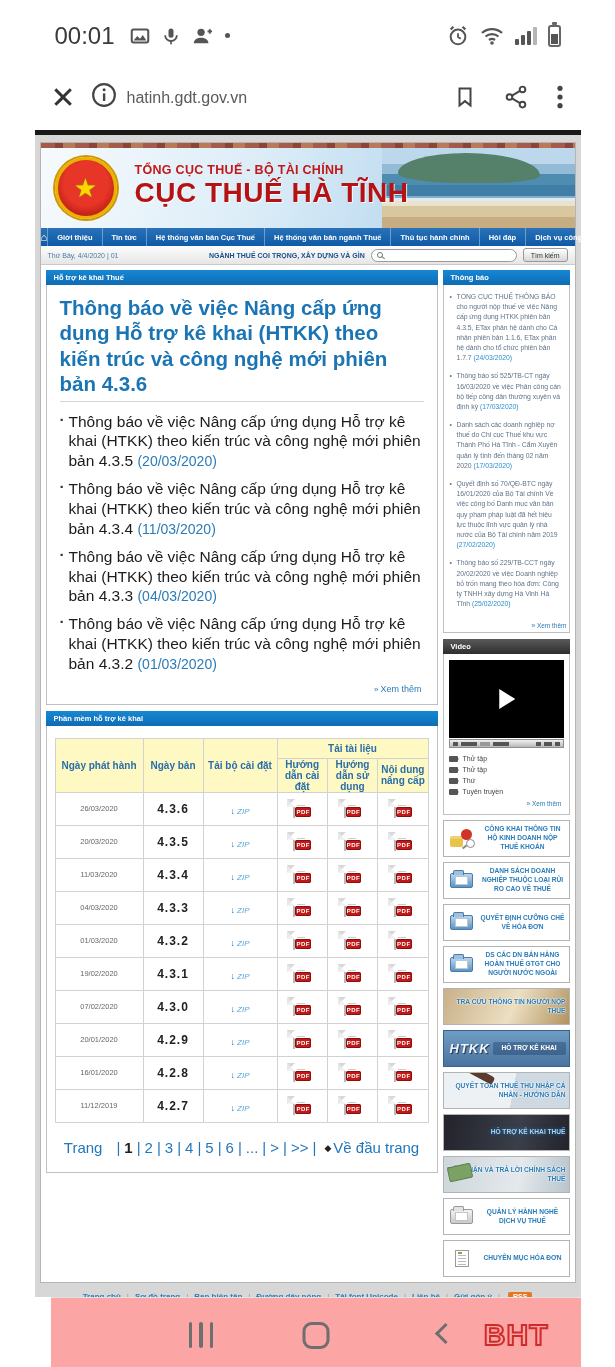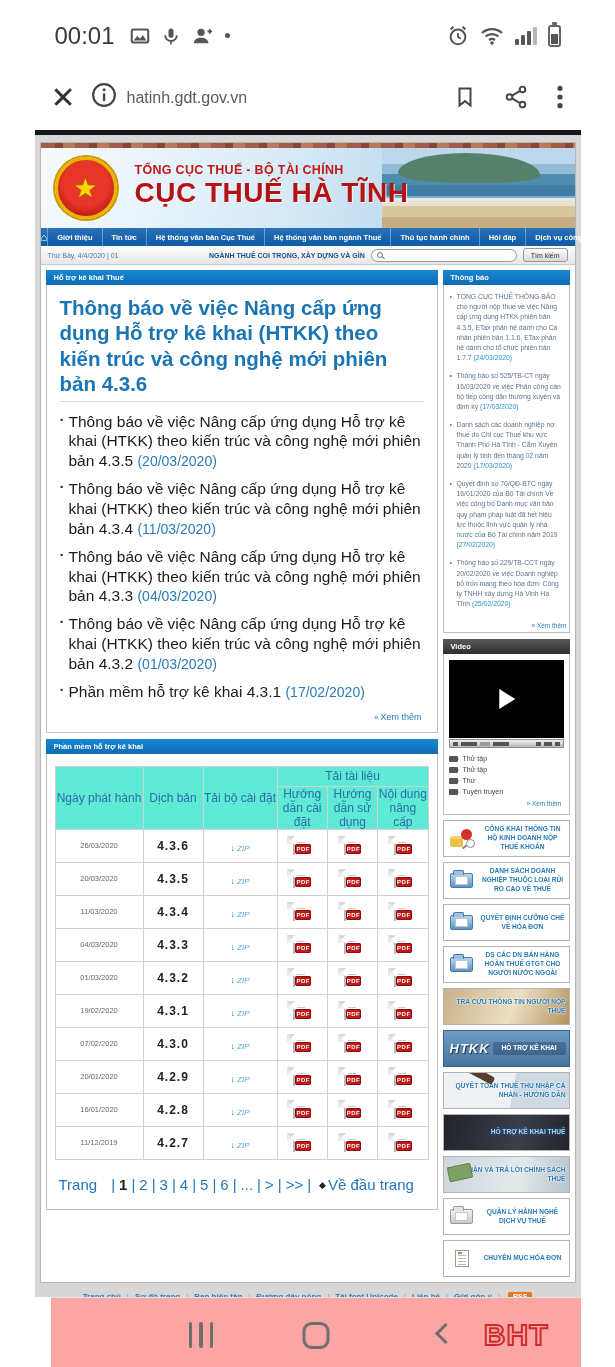--- a/index.html
+++ b/index.html
@@ -78,34 +78,34 @@
   .news-item{position:relative;padding-left:9px;font-size:15.5px;color:#1c1c1c;line-height:1.28;margin:8px 0;cursor:pointer}
   .news-item::before{content:'·';position:absolute;left:0;top:-2px;font-weight:bold;color:#333}
   .news-date{color:#2a7cb8;font-size:14px}
   .more-link{text-align:right;color:#2a7cb8;font-size:9px;padding:2px 2px 4px;cursor:pointer}
   .more-link .gg{font-size:8px;margin-right:2px}
 
   
   .table-box{padding:12px 8px 14px}
   table.dl{width:100%;border-collapse:collapse;table-layout:fixed}
   table.dl th,table.dl td{border:1px solid #d2d2d2;text-align:center;vertical-align:middle}
-  table.dl th{color:#2a6daa;font-size:12px;font-weight:normal;height:20px;background:#5eead4}
+  table.dl th{color:#2a6daa;font-size:10px;font-weight:bold;height:20px;background:#fef9c3}
   td.c-date{color:#666;font-size:7.5px}
   td.c-ver{color:#222;font-size:12px;font-weight:bold;letter-spacing:1px}
   tbody.dl-body tr{height:33px}
   .c-zip{cursor:pointer}
   .dl-arrow{color:#1d6fb0;font-weight:bold;font-size:9px;margin-right:2px}
   .zip-l{color:#5aa6d8;font-size:8px;font-style:italic}
   .pdfw{display:inline-block;cursor:pointer}
   .pdf-doc{width:15px;height:18px;background:#fbfbfb;border:1px solid #b9b9b9;margin:0 auto;position:relative}
   .pdf-doc::before{content:'';position:absolute;left:3px;top:5px;width:8px;height:1px;background:#ccc;box-shadow:0 3px 0 #ccc,0 6px 0 #ccc}
   .pdf-doc::after{content:'';position:absolute;top:-1px;right:-1px;border:4px solid;border-color:#d8d8d8 #fff #f2f2f2 #e8e8e8}
   .pdf-badge{width:20px;margin:-6px auto 0;background:#c11818;border:1px solid #8c0f0f;color:#fff;font-size:6px;font-weight:bold;text-align:center;border-radius:2px;padding:1px 0;position:relative;letter-spacing:.5px}
 
-  .pagination{margin:16px 4px 2px;text-align:left;font-size:15px;color:#2277bb;white-space:nowrap}
+  .pagination{margin:16px 4px 2px;text-align:center;font-size:15px;color:#2277bb;white-space:nowrap}
   .pg-label{margin-right:10px;cursor:pointer}
   .pg-wrap span.pg{cursor:pointer}
   .pg-sep{color:#2277bb;margin:0 4px}
   .pg-n{color:#2277bb}
   .pg-wrap span.pg:first-of-type .pg-n{color:#222;font-weight:bold}
   .pg-top{cursor:pointer}
   .pg-diam{font-size:9px;vertical-align:2px;margin:0 2px 0 4px;color:#222}
 
   
   .notice-box{padding:7px 6px 4px}
@@ -308,41 +308,40 @@
             <div>
 
                 <div class="news-item"><span>Thông báo về việc Nâng cấp ứng dụng Hỗ trợ kê khai (HTKK) theo kiến trúc và công nghệ mới phiên bản 4.3.5 </span><span class="news-date">(20/03/2020)</span></div>
 
                 <div class="news-item"><span>Thông báo về việc Nâng cấp ứng dụng Hỗ trợ kê khai (HTKK) theo kiến trúc và công nghệ mới phiên bản 4.3.4 </span><span class="news-date">(11/03/2020)</span></div>
 
                 <div class="news-item"><span>Thông báo về việc Nâng cấp ứng dụng Hỗ trợ kê khai (HTKK) theo kiến trúc và công nghệ mới phiên bản 4.3.3 </span><span class="news-date">(04/03/2020)</span></div>
 
                 <div class="news-item"><span>Thông báo về việc Nâng cấp ứng dụng Hỗ trợ kê khai (HTKK) theo kiến trúc và công nghệ mới phiên bản 4.3.2 </span><span class="news-date">(01/03/2020)</span></div>
 
-                <div class="news-item"><span>Phần mềm hỗ trợ kê khai 4.3.1 </span><span class="news-date">(17/02/2020)</span></div>
               </div>
             <div class="more-link"><span class="gg">»</span><span>Xem thêm</span></div>
           </div>
 
           <div style="height:6px"></div>
           <div class="panel-hd">Phần mềm hỗ trợ kê khai</div>
           <div class="box table-box">
             <table class="dl">
               <colgroup>
                   <col style="width:88px">
                   <col style="width:60px">
                   <col style="width:74px">
                   <col>
                   <col>
                   <col>
                 </colgroup>
               <thead>
                 <tr>
                   <th rowspan="2">Ngày phát hành</th>
-                  <th rowspan="2">Dịch bản</th>
+                  <th rowspan="2">Ngày bản</th>
                   <th rowspan="2">Tải bộ cài đặt</th>
                   <th colspan="3">Tải tài liệu</th>
                 </tr>
                 <tr>
                   <th>Hướng dẫn cài đặt</th>
                   <th>Hướng dẫn sử dụng</th>
                   <th>Nội dung nâng cấp</th>
                 </tr>
               </thead>
               <tbody class="dl-body">

